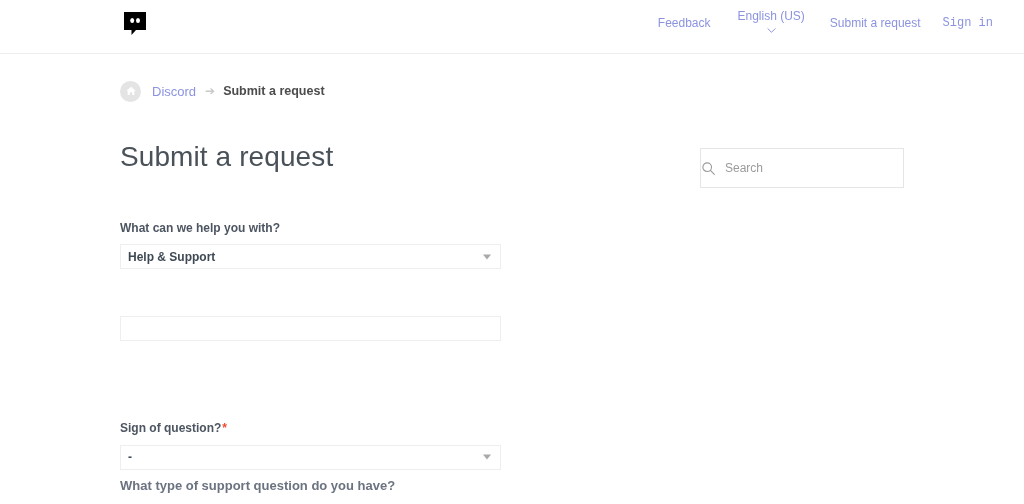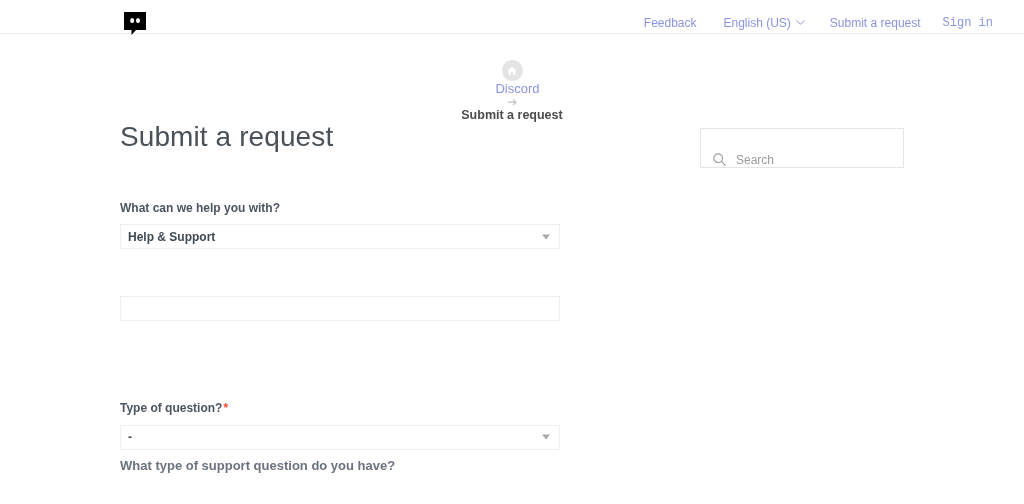--- a/index.html
+++ b/index.html
@@ -12,21 +12,21 @@
     height: 504px;
     overflow: hidden;
     background: #ffffff;
     font-family: "Liberation Sans", sans-serif;
     -webkit-font-smoothing: antialiased;
   }
 
   
   .site-header {
     position: relative;
-    height: 34px;
+    height: 54px;
     background: #ffffff;
     border-bottom: 1px solid #ededed;
     display: flex;
     align-items: center;
   }
   .logo-wrap {
     position: absolute;
     left: 120px;
     top: 8px;
     width: 30px;
@@ -57,20 +57,21 @@
     line-height: 1;
     white-space: nowrap;
     cursor: pointer;
   }
   .nav-feedback { margin-right: 27px; }
   .nav-lang {
     display: inline-flex;
     align-items: center;
     gap: 5px;
     margin-right: 25px;
+    flex-direction: column;
   }
   .chev {
     display: inline-block;
     width: 9px;
     height: 9px;
     position: relative;
     top: -1px;
   }
   .chev svg { display: block; }
   .nav-submit { margin-right: 22px; }
@@ -86,21 +87,20 @@
     padding-left: 120px;
     padding-right: 120px;
   }
 
   
   .breadcrumb {
     display: flex;
     align-items: center;
     margin-top: 26px;
     height: 22px;
-    flex-direction: column;
   }
   .home-badge {
     width: 21px;
     height: 21px;
     border-radius: 50%;
     background: #e4e4e4;
     display: flex;
     align-items: center;
     justify-content: center;
     flex: 0 0 auto;
@@ -128,22 +128,22 @@
   
   .search-box {
     position: absolute;
     right: 120px;
     top: 68px;
     width: 204px;
     height: 40px;
     border: 1px solid #e5e5e5;
     background: #ffffff;
     display: flex;
-    align-items: flex-end;
-    padding-left: 11px;
+    align-items: center;
+    padding-left: 0;
     cursor: text;
   }
   .search-box svg { display: block; flex: 0 0 auto; }
   .search-text {
     margin-left: 9px;
     color: #9b9b9b;
     font-size: 12px;
   }
 
   
@@ -171,21 +171,21 @@
     margin-top: 48px;
   }
   .req {
     color: #f4492d;
     font-size: 12px;
     font-weight: bold;
     margin-left: 1px;
   }
   .control {
     margin-top: 9px;
-    width: 440px;
+    width: 381px;
     height: 25px;
     border: 1px solid #eceef0;
     background: #ffffff;
   }
   .control.input { height: 25px; }
   .control.select {
     position: relative;
     display: flex;
     align-items: center;
     padding-left: 7px;
@@ -287,21 +287,21 @@
       <div class="gap-a"></div>
 
       <div class="field">
         <input class="control input" type="text" value="" style="">
       </div>
 
       <div class="gap-b"></div>
 
       <div class="field">
         <label class="field-label">
-          <span>Type of question?</span><span class="req">*</span>
+          <span>Sign of question?</span><span class="req">*</span>
         </label>
         <div class="control select">
           <span class="select-value">-</span>
           <span class="select-caret"></span>
         </div>
         <div class="help-text">What type of support question do you have?</div>
       </div>
 
       <div class="gap-c"></div>
 

